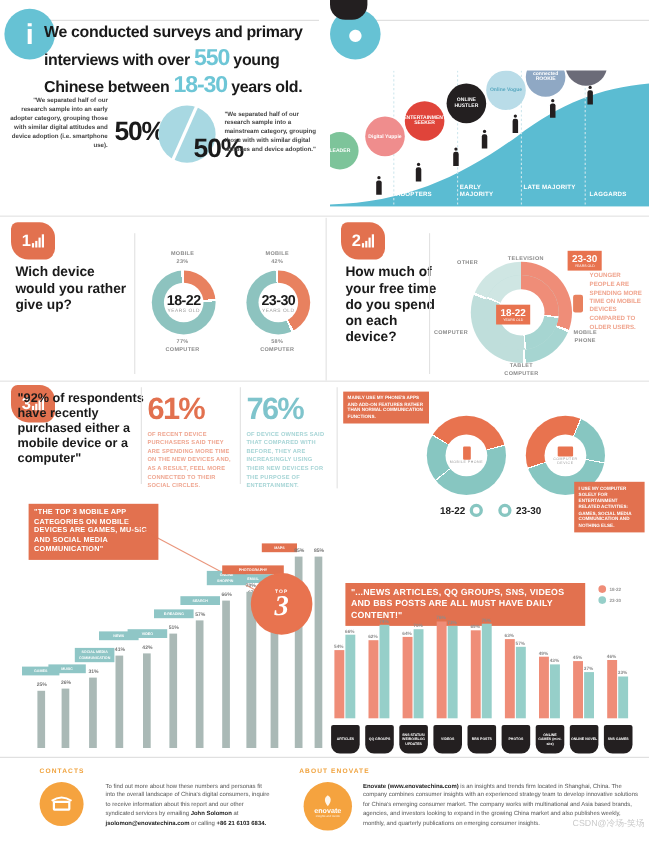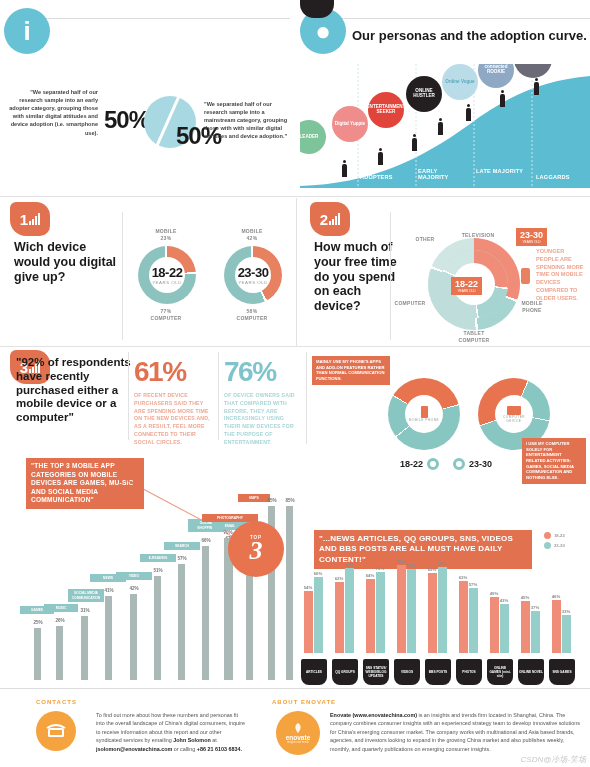--- a/index.html
+++ b/index.html
@@ -119,52 +119,58 @@
   .legend .row { display:flex; align-items:center; gap:3px; font-size:4.2px; color:#999; font-weight:bold; }
   .legend .dot { width:7px; height:7px; border-radius:50%; }
 
   
   .footer { position:absolute; left:0; top:688px; width:590px; height:79px; border-top:1px solid #ddd; background:#fff; }
   .f-head { position:absolute; font-size:6px; font-weight:bold; color:#f0a23c; letter-spacing:1px; }
   .f-circ { position:absolute; width:40px; height:40px; border-radius:50%; background:#f5a33f;
             display:flex; align-items:center; justify-content:center; color:#fff; }
   .f-txt { position:absolute; font-size:5.4px; line-height:1.55; color:#555; }
   .f-txt b { color:#222; }
-  .watermark { position:absolute; right:4px; bottom:2px; font-size:8px; color:#c9c9c9;font-style:italic; }
+  .watermark { position:absolute; right:4px; bottom:13px; font-size:8px; color:#c9c9c9; }
 </style>
 </head>
 <body>
 
 <div class="page">
 
   <div class="hdr">
     <div class="rule-top"></div>
     <div class="rule-top2"></div>
 
     <div class="badge-icon" style="left:4px; top:8px;">
       <span class="glyph">i</span>
     </div>
     <div class="badge-icon g2" style="left:300px; top:8px;">
       <span class="glyph">●</span>
     </div>
     <div style="position:absolute; left:300px; top:-4px; width:34px; height:22px; background:#231f20; border-radius:0 0 14px 14px;"></div>
 
+    <div class="hdr-title">
+      <span>We conducted surveys and primary interviews with over</span>
+      <span class="num">550</span>
+      <span>young Chinese between</span>
+      <span class="num">18-30</span>
+      <span>years old.</span>
+    </div>
 
     <div class="quote-sm q-left">"We separated half of our research sample into an early adopter category, grouping those with similar digital attitudes and device adoption (i.e. smartphone use).</div>
 
     <div class="pie-wrap">
       <div class="pie-50a">50%</div>
       <div class="pie-circ"></div>
       <div class="pie-slash"></div>
       <div class="pie-50b">50%</div>
     </div>
 
     <div class="quote-sm q-right">"We separated half of our research sample into a mainstream category, grouping those with with similar digital attitudes and device adoption."</div>
 
-    <div class="hdr2-title">Our personas and the adoption curve.</div>
 
     <div class="curve">
       <svg width="290" height="124">
         <path d="M0,122 C70,120 120,96 170,60 C210,30 245,16 290,12 L290,124 L0,124 Z" fill="#5bbcd2"></path>
         <g stroke="#cfe7ee" stroke-width="1" stroke-dasharray="2,2">
           <line x1="58" y1="0" x2="58" y2="124"></line>
           <line x1="116" y1="0" x2="116" y2="124"></line>
           <line x1="174" y1="0" x2="174" y2="124"></line>
           <line x1="232" y1="0" x2="232" y2="124"></line>
         </g>
@@ -202,21 +208,21 @@
   <div>
     <div class="sec-badge" style="left:10px; top:202px;">
       <span>1</span>
       <span class="bars">
         <i style="height:4px"></i>
           <i style="height:6px"></i>
           <i style="height:9px"></i>
           <i style="height:12px"></i>
       </span>
     </div>
-    <div class="sec-q" style="left:14px; top:240px; width:104px;">Wich device would you digital give up?</div>
+    <div class="sec-q" style="left:14px; top:240px; width:104px;">Wich device would you rather give up?</div>
     <div class="vdiv" style="left:122px; top:212px; height:128px;"></div>
 
     <div>
       <div class="dlab" style="left:142px; top:228px; width:48px;">
         <span>MOBILE</span><br>
         <span>23%</span>
       </div>
       <div class="donut" style="left:138px; top:246px; width:58px; height:58px;
            background:conic-gradient(#e8815f 0deg 83deg, #ffffff 83deg 88deg, #8dc3bf 88deg 355deg, #ffffff 355deg 360deg);">
         <div class="hole" style="left:11px; top:11px; width:36px; height:36px;">

